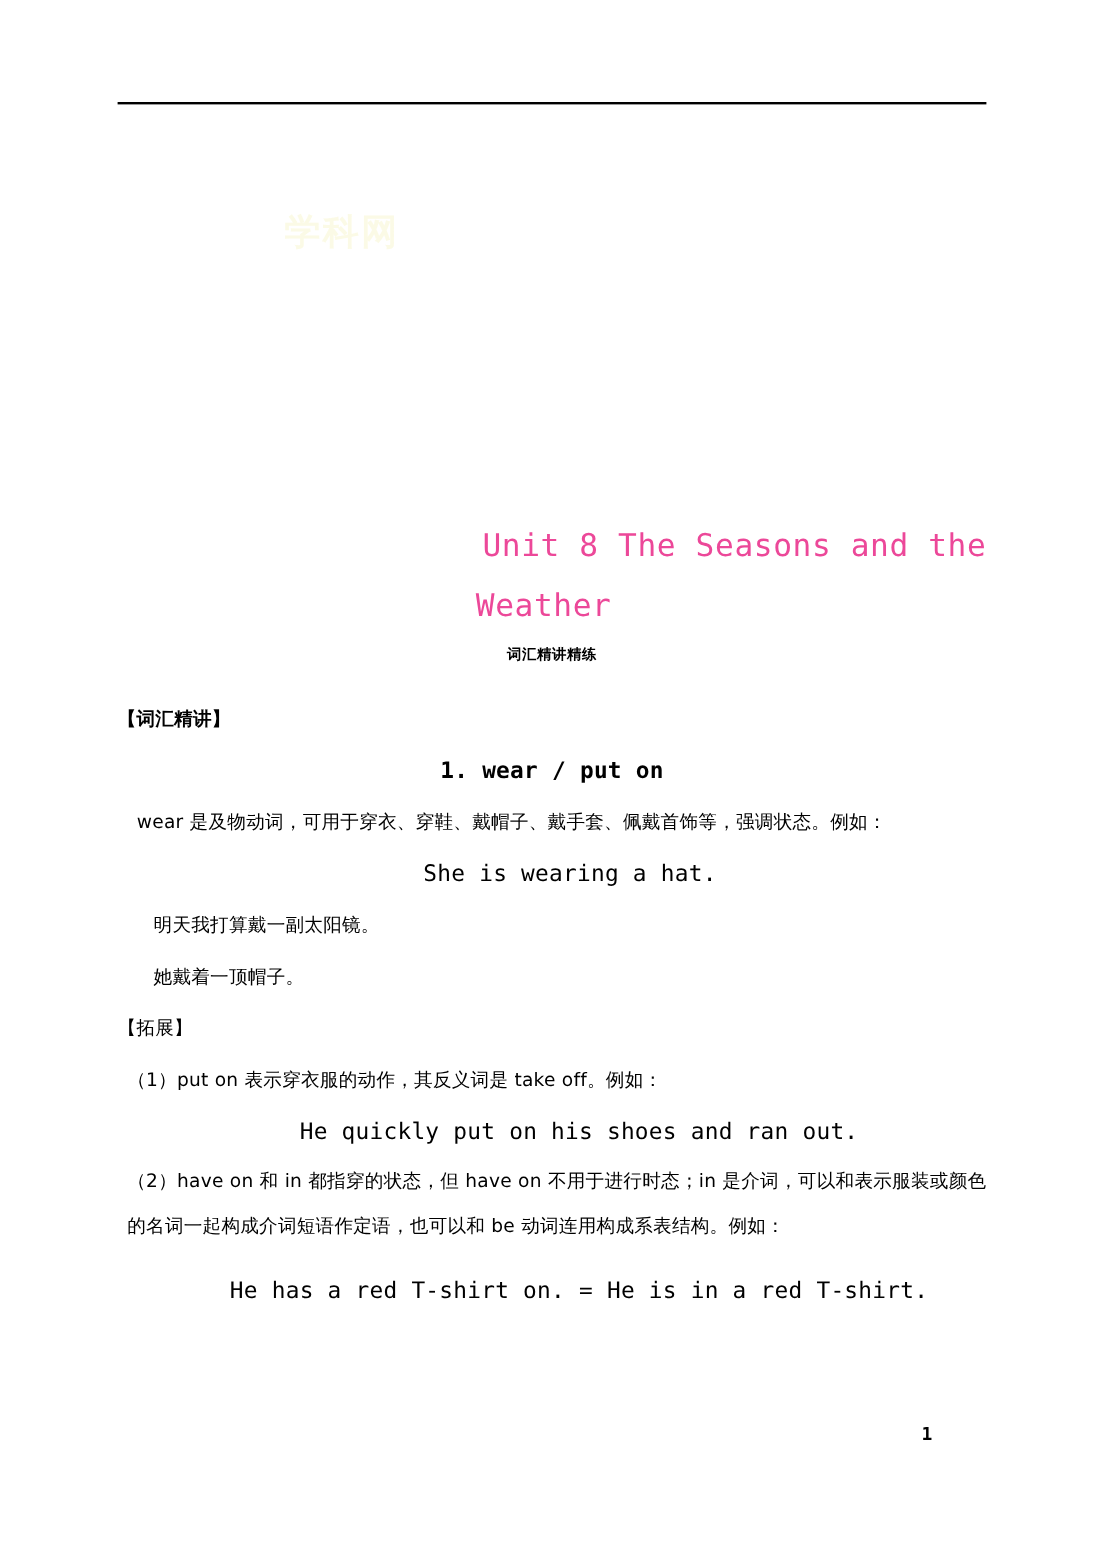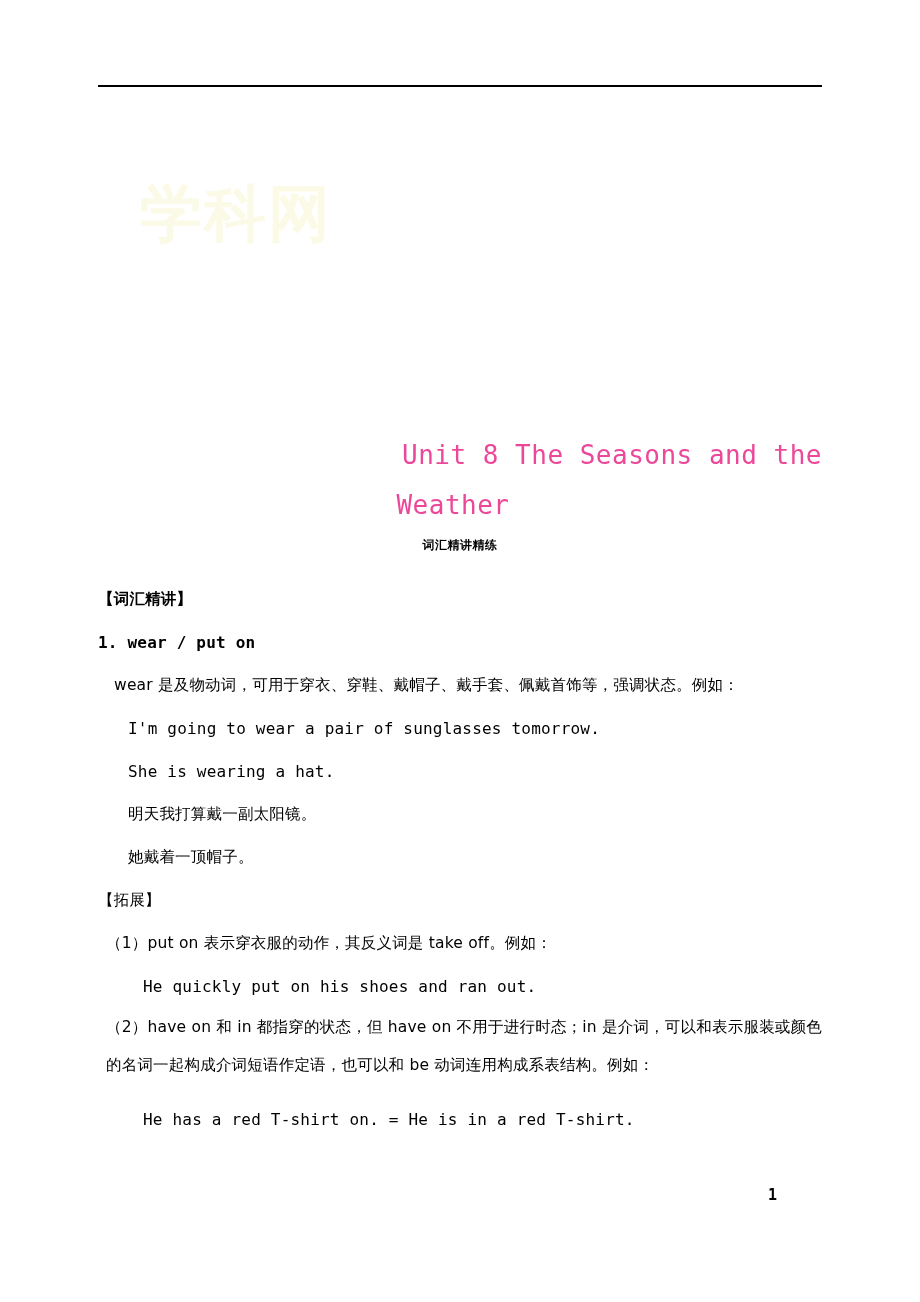--- a/index.html
+++ b/index.html
@@ -40,22 +40,23 @@
     width: 290px;
     height: 215px;
     opacity: 0.16;
     pointer-events: none;
   }
   .watermark .wm-text {
     position: absolute;
     left: 0;
     top: 50px;
     width: 290px;
+    text-align: center;
     font-family: "DejaVu Sans", sans-serif;
-    font-size: 62px;
+    font-size: 30px;
     font-weight: bold;
     color: #e8e36a;
     letter-spacing: 2px;
     line-height: 1.25;
   }
 
   
   .doc-title {
     position: absolute;
     left: 98px;
@@ -103,21 +104,21 @@
   }
   .line.wrap {
     white-space: normal;
     height: auto;
     line-height: 38px;
     text-align: justify;
     text-justify: inter-ideograph;
   }
 
   .bold        { font-weight: bold; }
-  .mono        { font-family: "DejaVu Sans Mono", "Liberation Mono", monospace; font-size: 16px; }
+  .mono        { font-family: "DejaVu Sans Mono", "Liberation Mono", monospace; font-size: 19px; text-align: center; }
   .mono.bold   { font-family: "DejaVu Sans Mono", "Liberation Mono", monospace; }
   .cjk         { font-family: "DejaVu Sans", "Liberation Sans", sans-serif; }
 
   .ind-0  { padding-left: 0;   }
   .ind-1  { padding-left: 16px;}
   .ind-2  { padding-left: 30px;}
   .ind-3  { padding-left: 45px;}
   .ind-p  { padding-left: 8px; }
 
   .spacer-sm { height: 14px; }
@@ -149,21 +150,20 @@
     <span class="line2">Weather</span>
   </div>
 
   <div class="doc-subtitle">词汇精讲精练</div>
 
   <div class="body-block">
 
     <div class="line ind-0 bold cjk">【词汇精讲】</div>
     <div class="line ind-0 mono bold">1. wear / put on</div>
     <div class="line ind-1 cjk">wear 是及物动词，可用于穿衣、穿鞋、戴帽子、戴手套、佩戴首饰等，强调状态。例如：</div>
-    <div class="line ind-2 mono">I'm going to wear a pair of sunglasses tomorrow.</div>
     <div class="line ind-2 mono">She is wearing a hat.</div>
     <div class="line ind-2 cjk">明天我打算戴一副太阳镜。</div>
     <div class="line ind-2 cjk">她戴着一顶帽子。</div>
 
     <div class="line ind-0 cjk">【拓展】</div>
     <div class="line ind-p cjk">（1）put on 表示穿衣服的动作，其反义词是 take off。例如：</div>
     <div class="line ind-3 mono">He quickly put on his shoes and ran out.</div>
     <div class="line wrap ind-p cjk">（2）have on 和 in 都指穿的状态，但 have on 不用于进行时态；in 是介词，可以和表示服装或颜色的名词一起构成介词短语作定语，也可以和 be 动词连用构成系表结构。例如：</div>
     <div class="spacer-sm"></div>
     <div class="line ind-3 mono">He has a red T-shirt on. = He is in a red T-shirt.</div>

